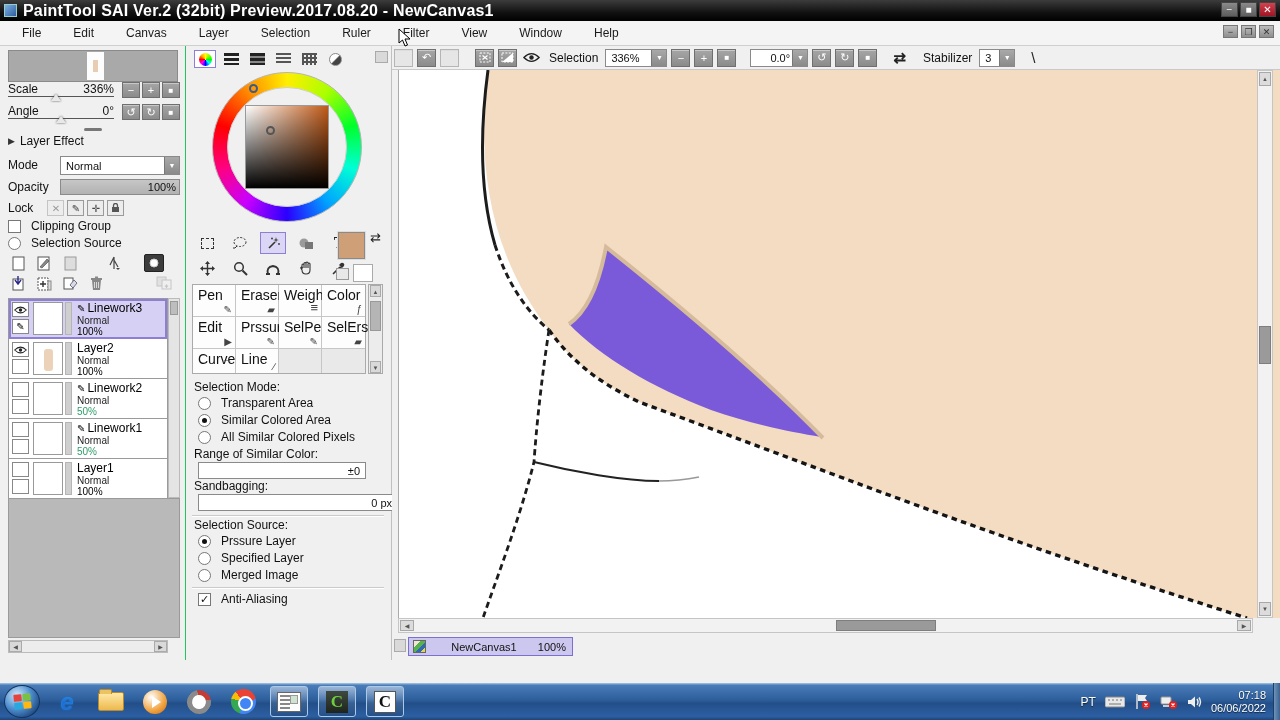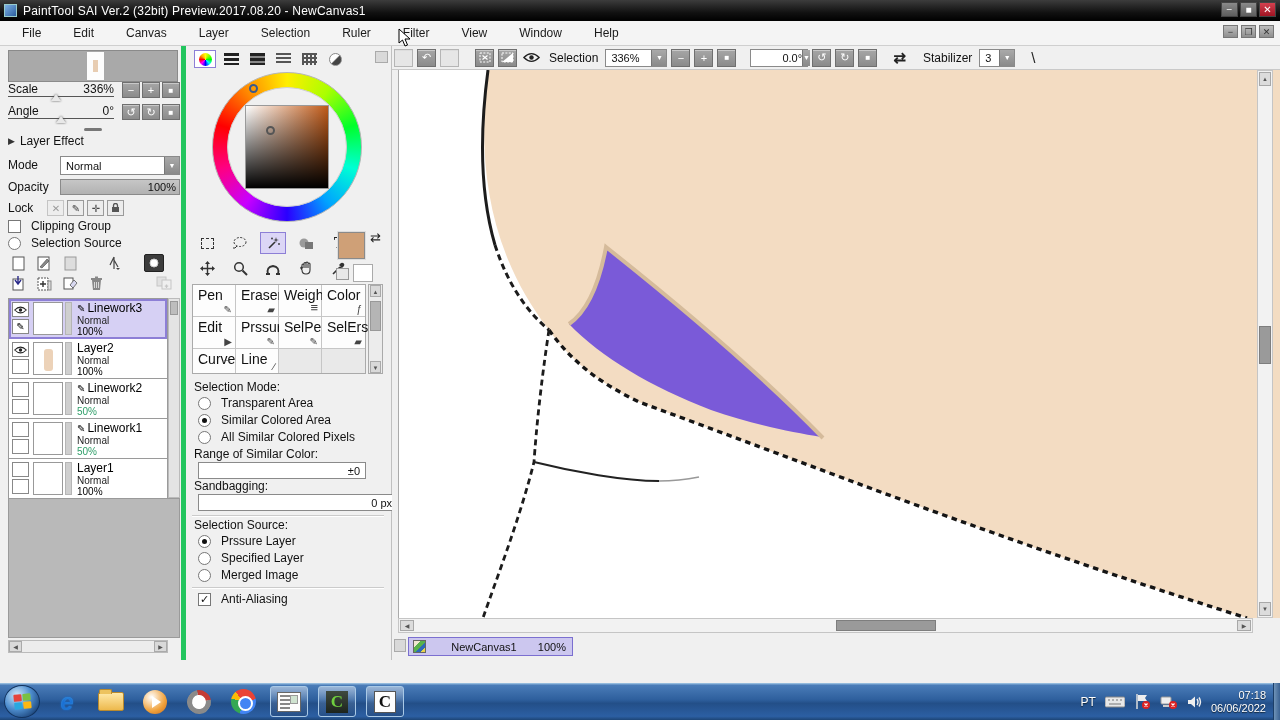--- a/index.html
+++ b/index.html
@@ -3,21 +3,21 @@
 <meta charset="utf-8">
 <style>
   * { margin:0; padding:0; box-sizing:border-box; font-family:"Liberation Sans", sans-serif; }
   html,body { width:1280px; height:720px; overflow:hidden; background:#000; }
   .screen { position:relative; width:1280px; height:720px; background:#f0f0f0; }
 
   
   .titlebar { position:absolute; left:0; top:0; width:1280px; height:21px;
     background:linear-gradient(180deg,#3c3c3c,#111 60%,#000); display:flex; align-items:center; }
   .app-icon { width:13px; height:13px; margin:0 6px 0 4px; background:linear-gradient(135deg,#7fb2e5,#2a5d9e); border:1px solid #9cc; }
-  .title-text { color:#fff; font-size:12px; font-weight:normal; letter-spacing:.2px; }
+  .title-text { color:#fff; font-size:16px; font-weight:bold; letter-spacing:.2px; }
   .winbtns { position:absolute; right:4px; top:2px; display:flex; gap:2px; }
   .winbtn { width:17px; height:15px; font-size:10px; line-height:14px; text-align:center; color:#fff;
     background:linear-gradient(180deg,#8a8a8a,#5d5d5d); border:1px solid #444; }
   .winbtn.close { background:linear-gradient(180deg,#d4414f,#a01423); }
 
   
   .menubar { position:absolute; left:0; top:21px; width:1280px; height:25px; background:#f4f4f4;
     border-bottom:1px solid #cfcfcf; display:flex; align-items:center; }
   .menu-item { font-size:12px; color:#1a1a1a; padding:4px 10px; margin-left:12px; }
   .mdibtns { position:absolute; right:6px; top:4px; display:flex; gap:3px; }
@@ -31,21 +31,21 @@
   .field { background:#fff; border:1px solid #8a8a8a; font-size:11px; color:#111; display:flex; align-items:center; }
   .dd-arrow { width:15px; background:linear-gradient(180deg,#a9a9a9,#8a8a8a); border-left:1px solid #777;
     color:#fff; font-size:7px; display:flex; align-items:center; justify-content:center; align-self:stretch; }
   .lbl { font-size:12px; color:#111; }
   .radio { width:13px; height:13px; border-radius:50%; border:1px solid #777; background:#fff; position:relative; flex:0 0 auto; }
   .radio.on::after { content:""; position:absolute; left:3px; top:3px; width:5px; height:5px; border-radius:50%; background:#111; }
   .checkbox { width:13px; height:13px; border:1px solid #777; background:#fff; font-size:11px; line-height:11px;
     text-align:center; color:#111; flex:0 0 auto; }
 
   
-  .left-panel { position:absolute; left:0; top:46px; width:186px; height:614px; background:#f0f0f0; border-right:5px solid #22c55e; }
+  .left-panel { position:absolute; left:0; top:46px; width:186px; height:614px; background:#f0f0f0; border-right:1px solid #22c55e; }
   .navigator { position:absolute; left:8px; top:4px; width:170px; height:32px; background:#a9a9a9; border:1px solid #8a8a8a; }
   .nav-thumb { position:absolute; left:78px; top:1px; width:17px; height:28px; background:#fdfdfd; }
   .nav-mark { position:absolute; left:6px; top:8px; width:5px; height:12px; background:#e8cdb2; }
   .srow { position:absolute; left:8px; width:172px; height:18px; }
   .srow .name { position:absolute; left:0; top:0; font-size:12px; color:#111; }
   .srow .val { position:absolute; right:66px; top:0; font-size:12px; color:#111; }
   .srow .track { position:absolute; left:0; top:14px; width:106px; border-bottom:1px solid #555; }
   .srow .thumbTri { position:absolute; top:12px; width:0; height:0; border-left:5px solid transparent; border-right:5px solid transparent; border-bottom:7px solid #e8e8e8; filter:drop-shadow(0 0 1px #555); }
   .srow .btns { position:absolute; right:0; top:0; display:flex; gap:2px; }
   .srow .gbtn { width:18px; height:16px; font-size:11px; }
@@ -672,21 +672,21 @@
       <span class="lbl">Selection</span>
       <span class="field" style="width:62px;">
         <span style="flex:1; padding-left:5px;">336%</span>
         <span class="dd-arrow">▼</span>
       </span>
       <span class="gbtn">−</span>
       <span class="gbtn">+</span>
       <span class="gbtn" style="font-size:8px;">■</span>
       <span style="width:6px;"></span>
       <span class="field" style="width:58px;">
-        <span style="flex:1; padding-left:19px;margin-left:12px;">0.0°</span>
+        <span style="flex:1; padding-left:19px;">0.0°</span>
         <span class="dd-arrow">▼</span>
       </span>
       <span class="gbtn">↺</span>
       <span class="gbtn">↻</span>
       <span class="gbtn" style="font-size:8px;">■</span>
       <span style="width:8px;"></span>
       <span style="font-size:15px; color:#222; font-weight:bold;">⇄</span>
       <span style="width:6px;"></span>
       <span class="lbl">Stabilizer</span>
       <span class="field" style="width:36px;">

